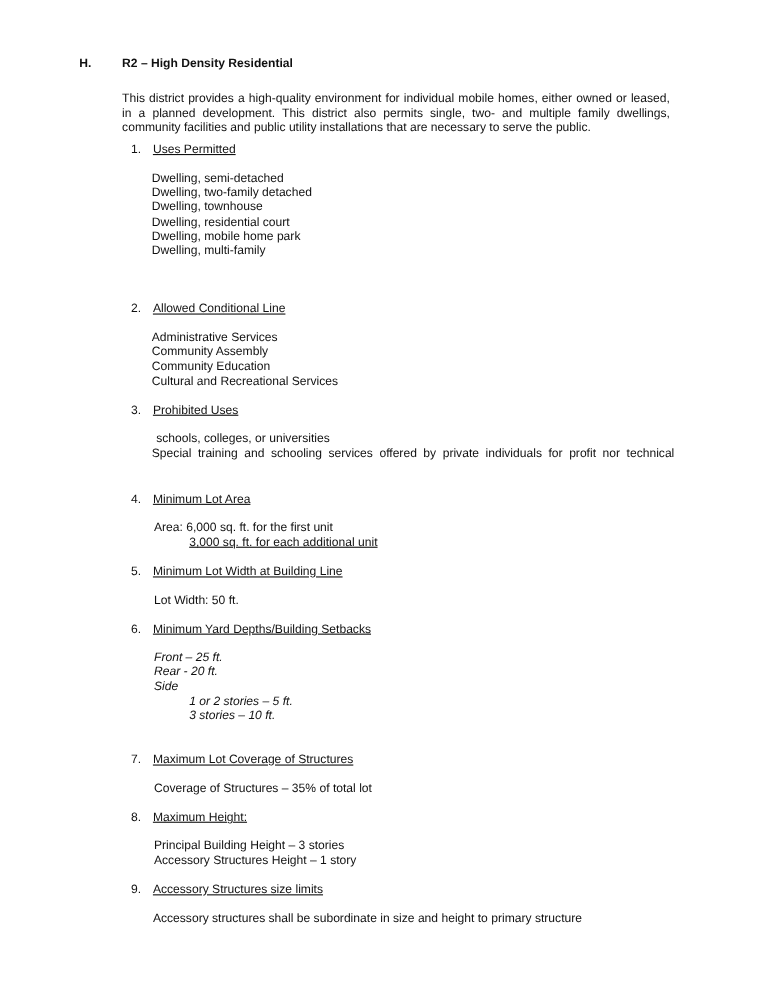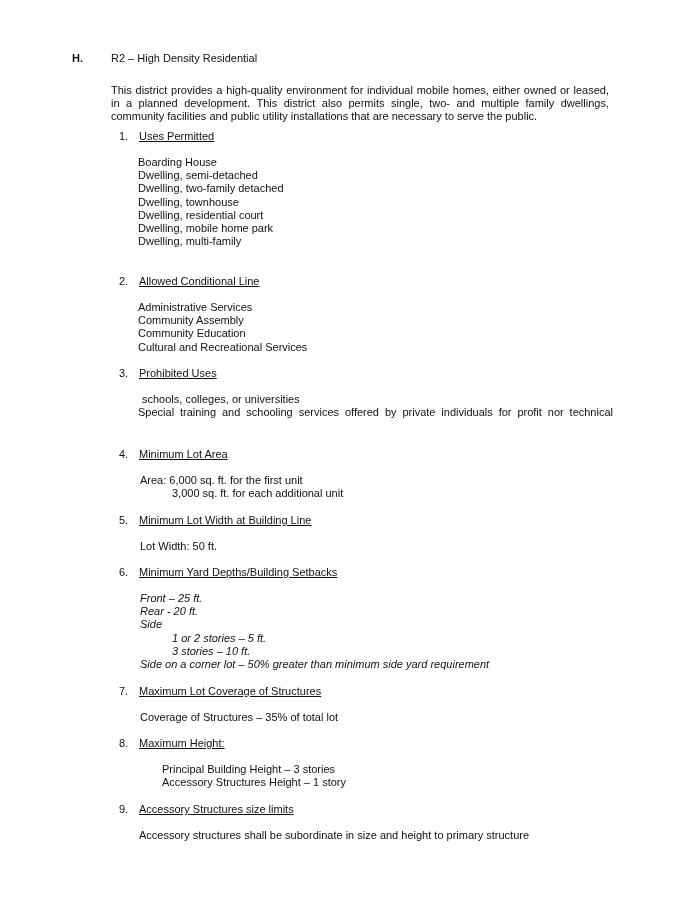--- a/index.html
+++ b/index.html
@@ -2,47 +2,46 @@
 <html><head>
   <meta charset="utf-8">
   <style>
     html, body { margin: 0; padding: 0; background: #ffffff; }
     body {
       width: 700px; height: 904px; position: relative; overflow: hidden;
       font-family: "Liberation Sans", sans-serif; color: #111; font-size: 11px;
     }
     .page { position: absolute; left: 0; top: 0; width: 700px; height: 904px; background: #fff; }
     .sec-letter { position: absolute; left: 72px; top: 52px; font-weight: bold; font-size: 11px; }
-    .sec-title { position: absolute; left: 111px; top: 52px; font-weight: normal; font-size: 11px; }
+    .sec-title { position: absolute; left: 111px; top: 52px; font-weight: bold; font-size: 11px; }
     .intro {
       position: absolute; left: 111px; top: 84px; width: 498px;
       line-height: 13.2px; text-align: justify; font-size: 11px;
     }
     .item { position: absolute; left: 119px; width: 500px; }
     .item .num { position: absolute; left: 0; top: 0; }
     .item .ttl { position: absolute; left: 20px; top: 0; text-decoration: underline; white-space: nowrap; }
     .item .body { position: absolute; left: 19px; top: 26px; line-height: 13.2px; width: 480px; }
     .line { white-space: nowrap; }
     .indent { padding-left: 32px; }
     .hang { padding-left: 4px; }
-    .area-second { padding-left: 32px; }
+    .area-second { padding-left: 32px; text-decoration: underline; }
   </style>
 </head>
 <body>
 
 <div class="page">
   <div class="sec-letter">H.</div>
   <div class="sec-title">R2 – High Density Residential</div>
   <div class="intro">This district provides a high-quality environment for individual mobile homes, either owned or leased, in a planned development. This district also permits single, two- and multiple family dwellings, community facilities and public utility installations that are necessary to serve the public.</div>
 
   <div class="item" style="top:130px;">
     <span class="num">1.</span>
     <span class="ttl">Uses Permitted</span>
     <div class="body">
-      <div class="line">Boarding House</div>
       <div class="line">Dwelling, semi-detached</div>
       <div class="line">Dwelling, two-family detached</div>
       <div class="line">Dwelling, townhouse</div>
       <div class="line">Dwelling, residential court</div>
       <div class="line">Dwelling, mobile home park</div>
       <div class="line">Dwelling, multi-family</div>
     </div>
   </div>
 
   <div class="item" style="top:275px;">
@@ -84,36 +83,35 @@
 
   <div class="item" style="top:566px;">
     <span class="num">6.</span>
     <span class="ttl">Minimum Yard Depths/Building Setbacks</span>
     <div class="body" style="left:21px;font-style:italic;">
       <div class="line">Front – 25 ft.</div>
       <div class="line">Rear - 20 ft.</div>
       <div class="line">Side</div>
       <div class="line indent">1 or 2 stories – 5 ft.</div>
       <div class="line indent">3 stories – 10 ft.</div>
-      <div class="line">Side on a corner lot – 50% greater than minimum side yard requirement</div>
     </div>
   </div>
 
   <div class="item" style="top:685px;">
     <span class="num">7.</span>
     <span class="ttl">Maximum Lot Coverage of Structures</span>
     <div class="body" style="left:21px;">
       <div class="line">Coverage of Structures – 35% of total lot</div>
     </div>
   </div>
 
   <div class="item" style="top:737px;">
     <span class="num">8.</span>
     <span class="ttl">Maximum Height:</span>
-    <div class="body" style="left:21px;margin-left:22px;">
+    <div class="body" style="left:21px;">
       <div class="line">Principal Building Height – 3 stories</div>
       <div class="line">Accessory Structures Height – 1 story</div>
     </div>
   </div>
 
   <div class="item" style="top:803px;">
     <span class="num">9.</span>
     <span class="ttl">Accessory Structures size limits</span>
     <div class="body" style="left:20px;">
       <div class="line">Accessory structures shall be subordinate in size and height to primary structure</div>

